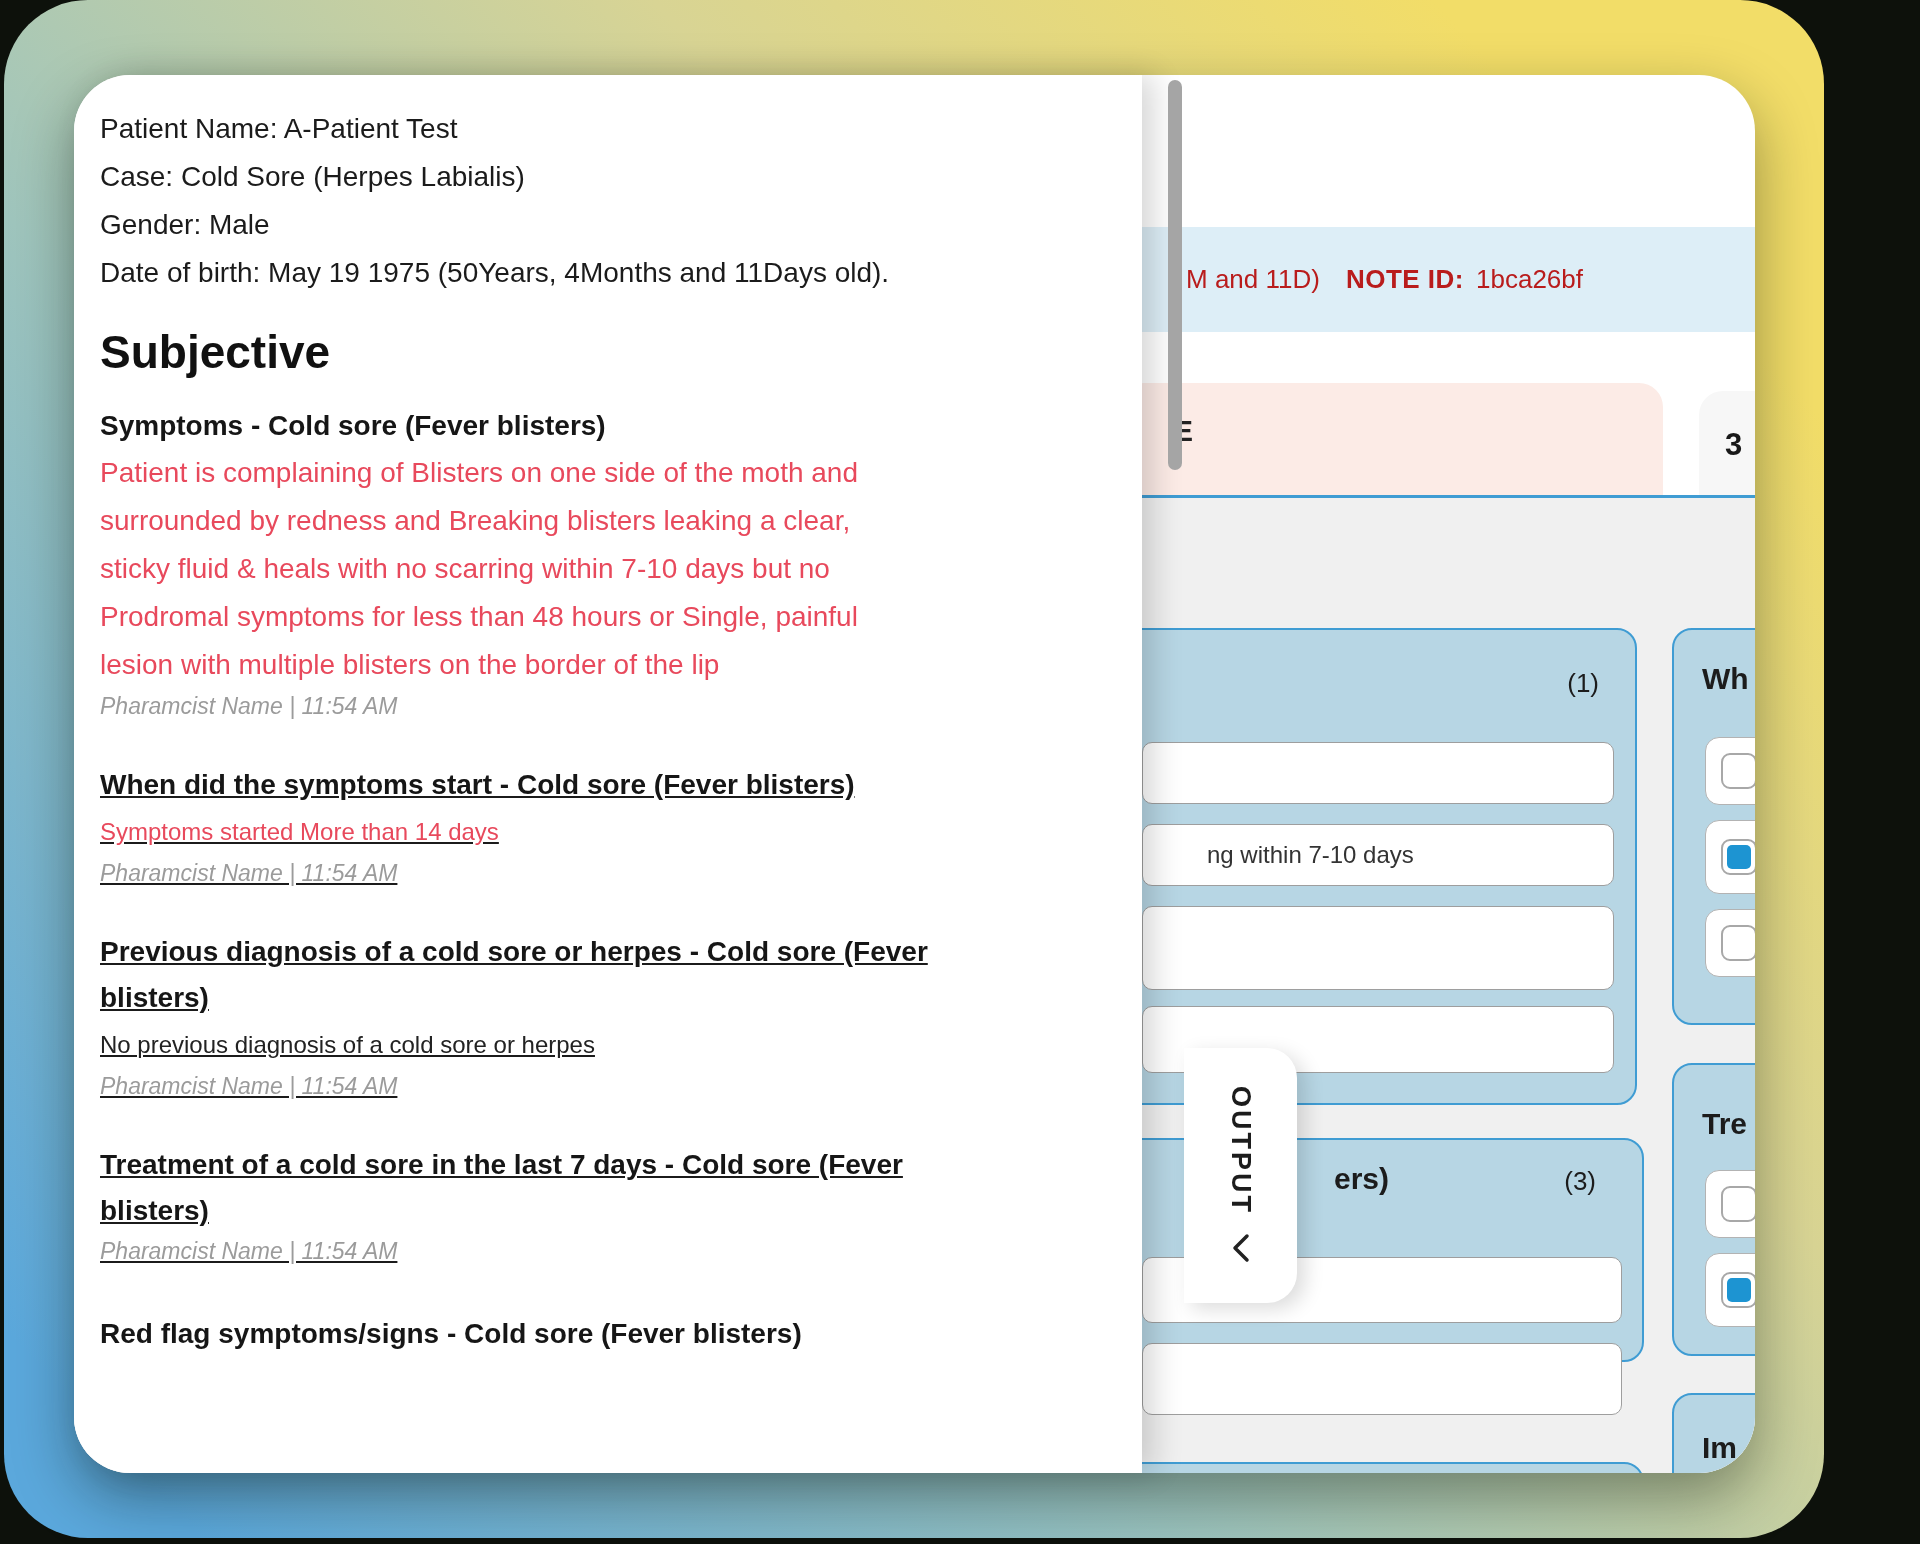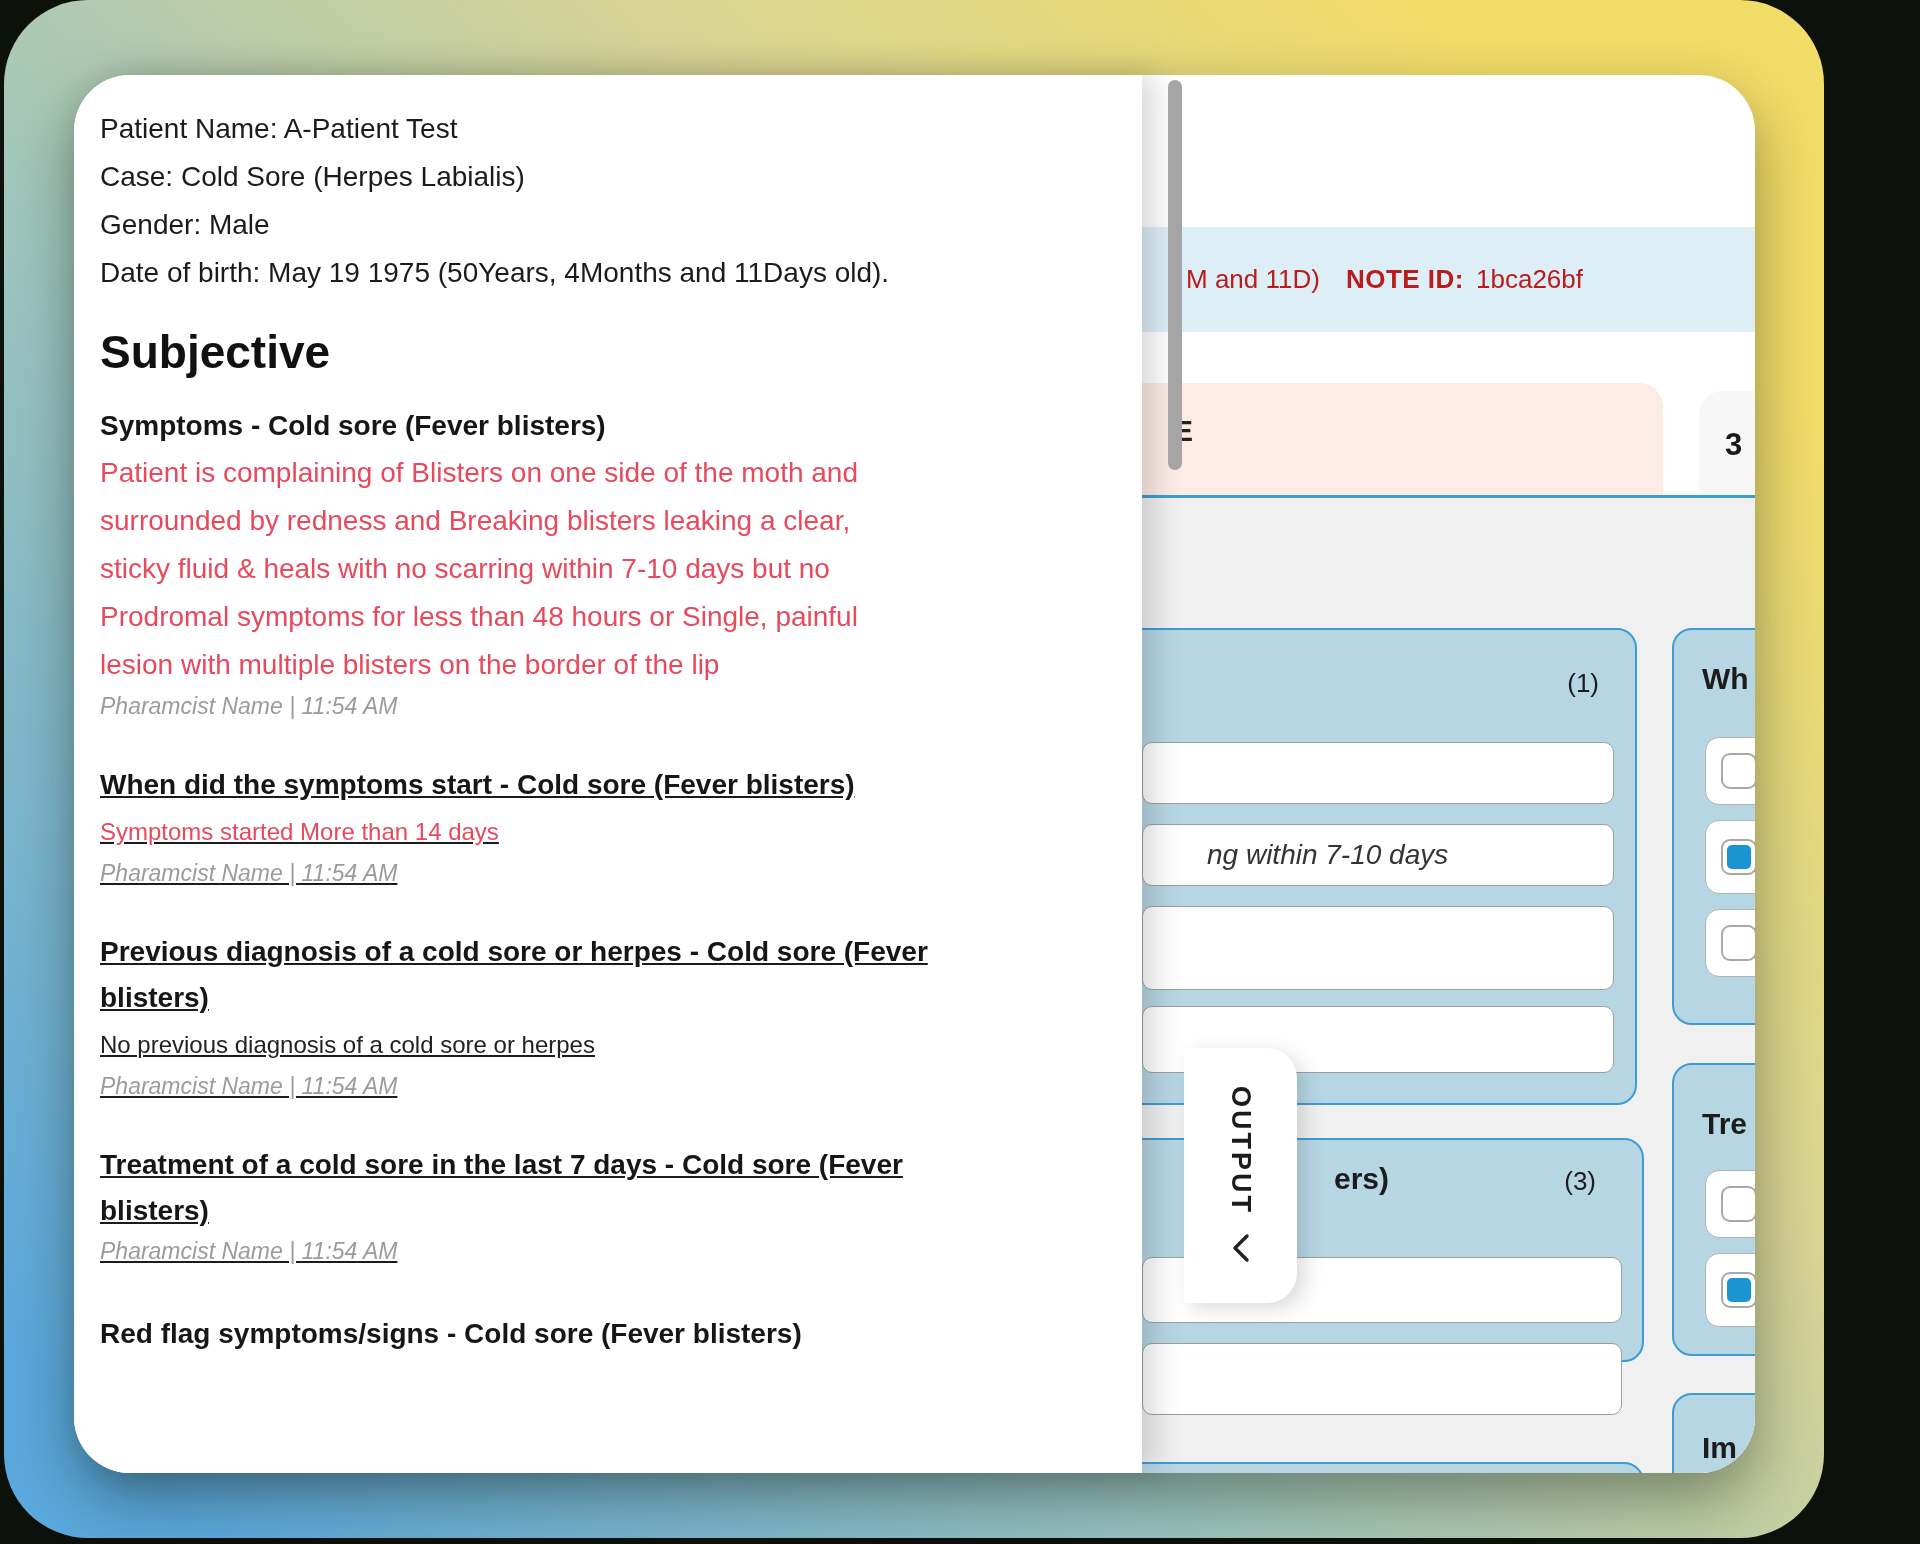--- a/index.html
+++ b/index.html
@@ -24,21 +24,21 @@
   .tab-fragment{position:absolute;left:1108px;top:334px;width:11px;height:44px;overflow:hidden;
     direction:rtl;font-weight:700;font-size:30px;line-height:44px;color:#222;}
   .tab-white{position:absolute;left:1625px;top:316px;width:160px;height:107px;background:#f7f7f7;
     border-radius:24px 24px 0 0;font-weight:700;font-size:31px;color:#191919;
     display:flex;align-items:center;padding-left:26px;box-sizing:border-box;}
   .tab-underline{position:absolute;left:0;top:420px;width:100%;height:3px;background:#3f9cd3;}
   .panel-gray{position:absolute;left:0;top:423px;width:100%;bottom:0;background:#f0f0f0;}
 
   .blue-card{position:absolute;background:#b7d6e4;border:2px solid #3f9cd3;border-radius:20px;box-sizing:border-box;}
   .q-row{position:absolute;background:#ffffff;border:1px solid #9e9e9e;border-radius:10px;box-sizing:border-box;
-    display:flex;align-items:center;font-size:28px;color:#333;overflow:hidden;font-style:italic;}
+    display:flex;align-items:center;font-size:24px;color:#333;overflow:hidden;}
   .card-count{position:absolute;font-size:26px;font-weight:500;color:#1c1c1c;}
   .card-title{position:absolute;font-size:30px;font-weight:700;color:#1c1c1c;white-space:nowrap;}
 
   .cb-row{position:absolute;background:#ffffff;border:1px solid #b3b3b3;border-radius:14px;box-sizing:border-box;
     display:flex;align-items:center;padding-left:15px;}
   .checkbox{width:36px;height:36px;border:2px solid #a8a8a8;border-radius:9px;background:#fff;
     position:relative;box-sizing:border-box;}
   .checkbox.checked::after{content:"";position:absolute;inset:4px;background:#1d94d2;border-radius:5px;}
 
   

